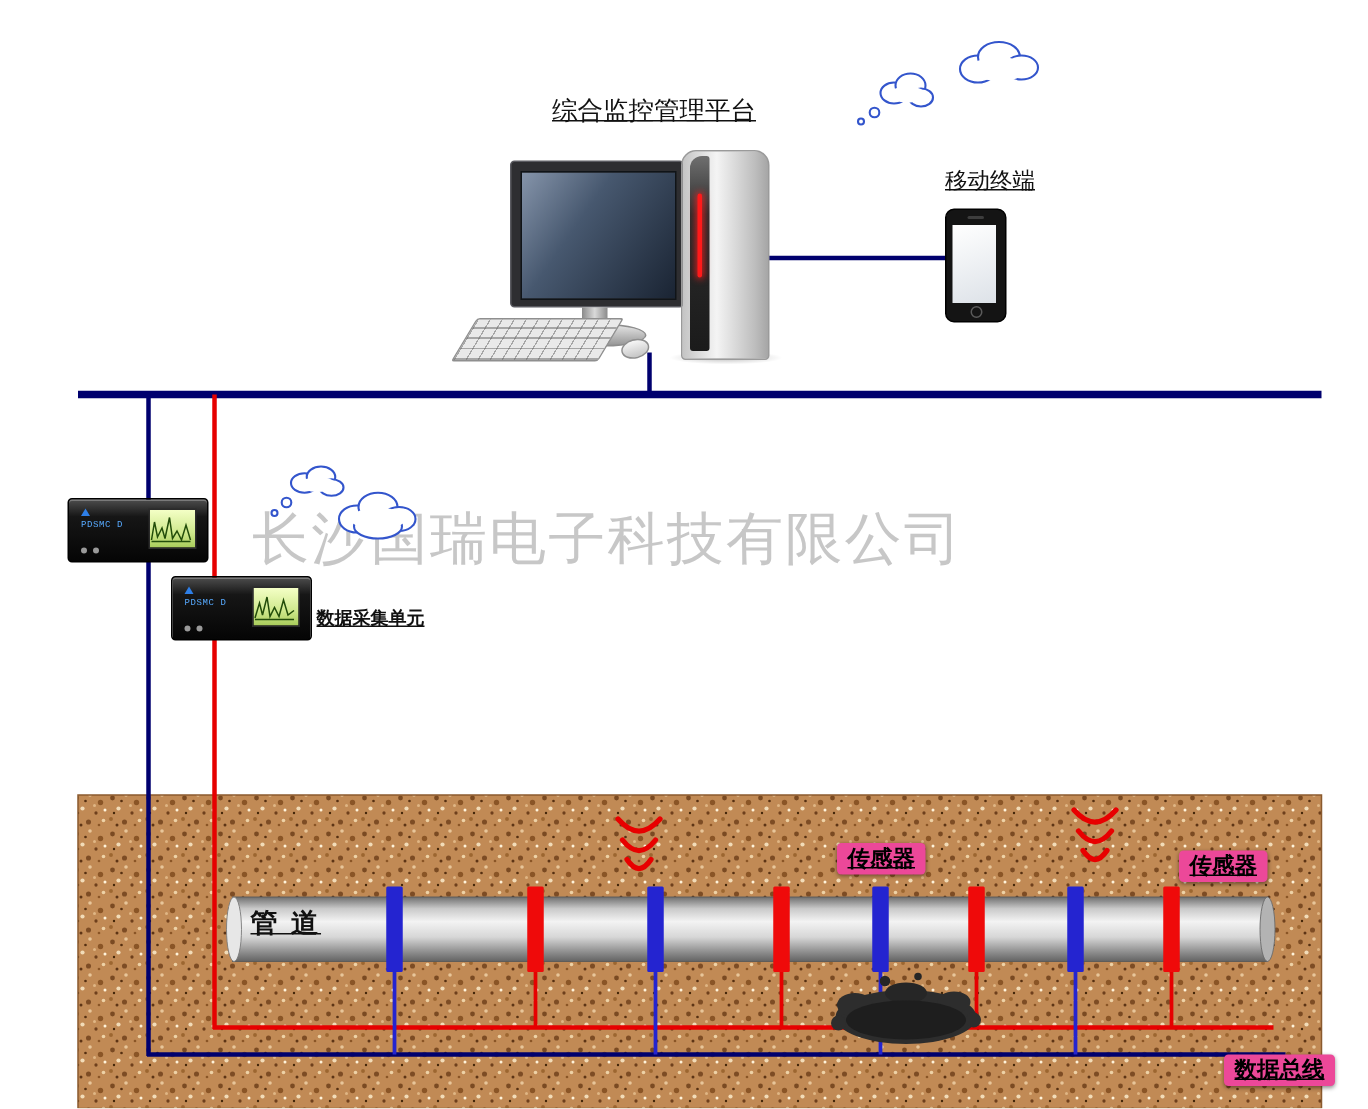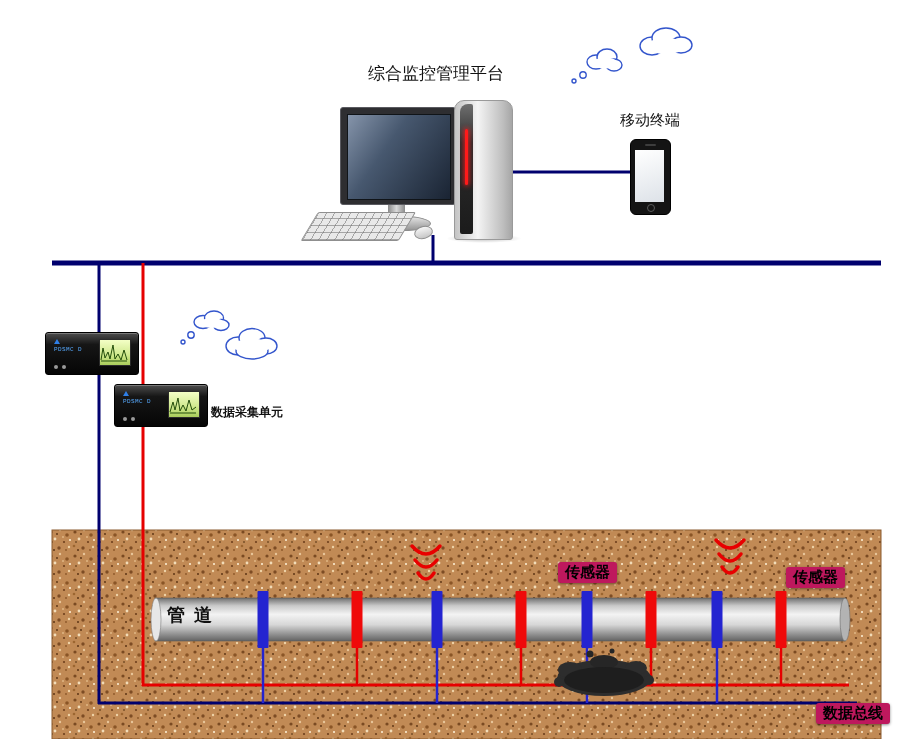--- a/index.html
+++ b/index.html
@@ -1,26 +1,26 @@
 <!DOCTYPE html>
 <html><head>
 <meta charset="utf-8">
 <style>
   html,body{margin:0;padding:0;background:#fff;}
   #canvas{position:relative;width:912px;height:739px;background:#ffffff;overflow:hidden;
           font-family:"Liberation Sans","DejaVu Sans",sans-serif;}
   .abs{position:absolute;}
   .lbl{position:absolute;color:#111;white-space:nowrap;}
-  .pill{position:absolute;background:#be185d;color:#000;font-weight:bold;font-size:15px;
+  .pill{position:absolute;background:#ec4899;color:#000;font-weight:bold;font-size:15px;
         padding:1px 7px;border-radius:3px;box-shadow:0 1px 3px rgba(0,0,0,.45);white-space:nowrap;}
   #watermark{position:absolute;left:168px;top:334px;font-size:38px;letter-spacing:1.5px;
              color:rgba(185,185,185,.8);z-index:0;white-space:nowrap;}
   #artwork{position:absolute;left:0;top:0;z-index:1;}
   .dev{position:absolute;z-index:2;}
-  .lab{z-index:3;}
+  .lab{z-index:3;text-decoration:underline;}
   
   #monitor{left:340px;top:107px;width:116px;height:98px;background:#2e2e31;border:1px solid #5a5a60;
            border-radius:3px;padding:6px;box-sizing:border-box;}
   #monitor-screen{width:100%;height:100%;background:linear-gradient(125deg,#8594aa 0%,#47586f 38%,#1a2433 100%);
                   border:1px solid #101418;}
   #stand-neck{left:388px;top:205px;width:17px;height:13px;background:linear-gradient(90deg,#8a8a8a,#d9d9d9,#8a8a8a);}
   #stand-base{left:365px;top:216px;width:64px;height:13px;background:linear-gradient(#e3e3e3,#979797);
               border-radius:50%/60%;border:1px solid #8d8d8d;}
   #keyboard{left:318px;top:212px;width:96px;height:27px;transform:skewX(-31deg);transform-origin:top left;
             background-color:#e9e9e9;border:1px solid #8f8f8f;border-radius:2px;
@@ -48,29 +48,30 @@
            box-shadow:inset 0 1px 0 #7a7a7a;}
   .dau-screen{position:absolute;right:7px;top:6px;width:30px;height:25px;border:1px solid #2b2b2b;
               background:linear-gradient(180deg,#f4ffc6,#cfe98d 60%,#a9cc5b);}
   .dau-brand{position:absolute;left:8px;top:13px;font-size:6px;color:#57aaff;letter-spacing:.4px;
              font-family:"Liberation Mono","DejaVu Sans Mono",monospace;}
   .dau-logo{position:absolute;left:8px;top:6px;width:0;height:0;
             border-left:3px solid transparent;border-right:3px solid transparent;border-bottom:5px solid #2e7fe8;}
   .dau-knob{position:absolute;bottom:5px;width:4px;height:4px;border-radius:50%;background:#9a9a9a;}
   
   #platform-title{left:338px;top:62px;width:196px;text-align:center;font-size:17px;}
-  #mobile-label{left:620px;top:111px;width:80px;text-align:left;font-size:15px;}
+  #mobile-label{left:620px;top:111px;width:80px;text-align:center;font-size:15px;}
   #dau-label{left:211px;top:404px;font-size:12px;font-weight:bold;}
   #pipe-label{left:167px;top:603px;font-size:18px;font-weight:bold;letter-spacing:2px;}
 </style>
 </head>
 <body>
 
 <div id="canvas">
 
+  <div id="watermark">长沙国瑞电子科技有限公司</div>
 
   <svg id="artwork" width="912" height="739" viewBox="0 0 912 739">
     <defs>
       <pattern id="soil" width="24" height="24" patternUnits="userSpaceOnUse">
         <rect width="24" height="24" fill="#c18a55"></rect>
         <circle cx="3" cy="4" r="1.6" fill="#7a4a22"></circle>
           <circle cx="12" cy="2" r="1.2" fill="#e8c69a"></circle>
         <circle cx="19" cy="7" r="1.8" fill="#8a5526"></circle>
           <circle cx="7" cy="11" r="1.4" fill="#f2dcb8"></circle>
         <circle cx="16" cy="14" r="1.1" fill="#6e3f1c"></circle>

